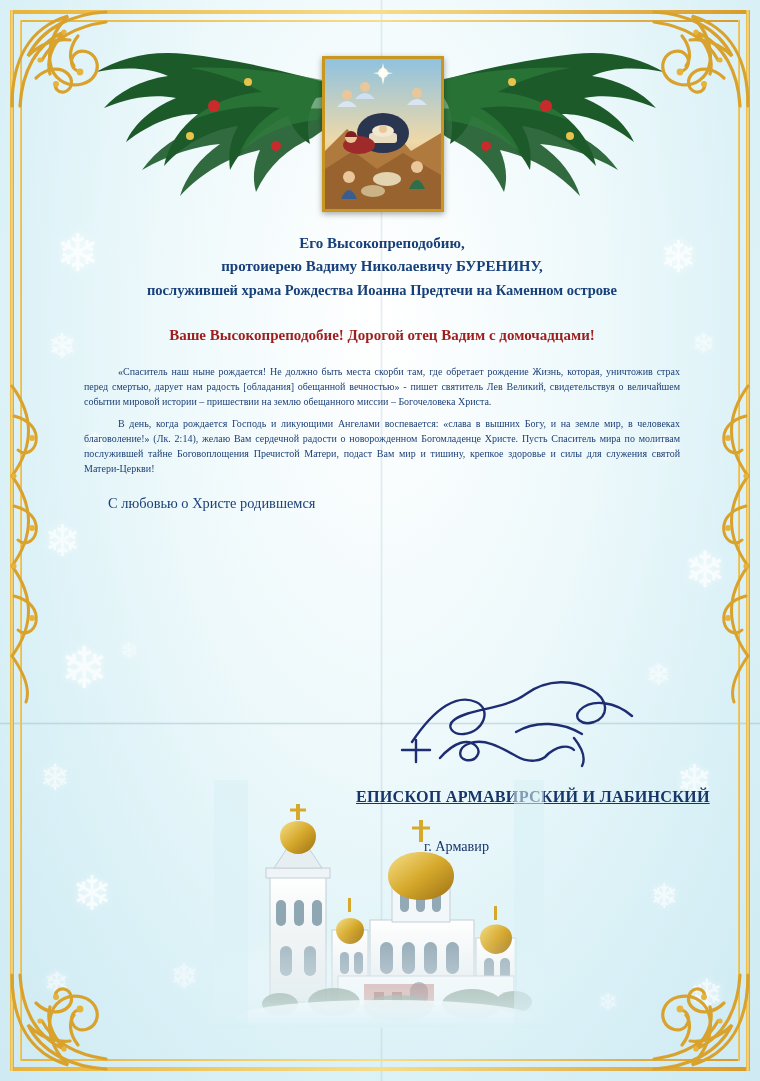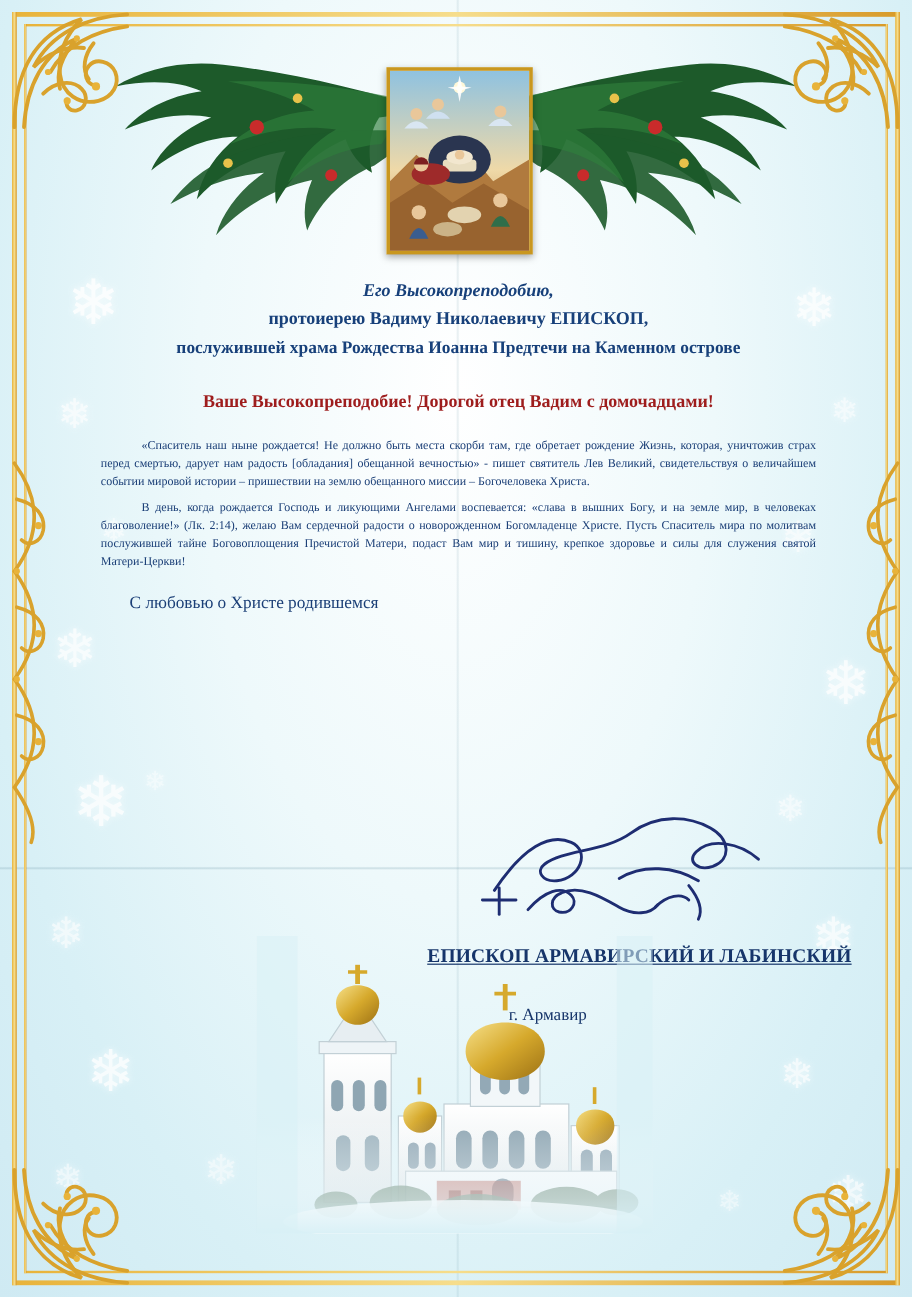--- a/index.html
+++ b/index.html
@@ -124,21 +124,21 @@
     width: 596px;
     color: #143a6b;
   }
   .addressee {
     text-align: center;
     font-weight: bold;
     color: #17407a;
     font-size: 15.5px;
     line-height: 1.55;
   }
-  .addressee .l1 { font-size: 15px; font-style: italic; }
+  .addressee .l1 { font-size: 15px; }
   .addressee .l2 { font-size: 15px; }
   .addressee .l3 { font-size: 14.5px; }
 
   .salutation {
     margin-top: 26px;
     text-align: center;
     font-weight: bold;
     color: #9e1d1d;
     font-size: 15px;
   }
@@ -418,21 +418,21 @@
           <circle cx="10" cy="100" r="2.6"></circle>
           <circle cx="10" cy="190" r="2.6"></circle>
         </g>
       </svg>
     </div>
   </div>
 
   <div class="content">
     <div class="addressee">
       <div class="l1">Его Высокопреподобию,</div>
-      <div class="l2">протоиерею Вадиму Николаевичу ЕПИСКОП,</div>
+      <div class="l2">протоиерею Вадиму Николаевичу БУРЕНИНУ,</div>
       <div class="l3">послужившей храма Рождества Иоанна Предтечи на Каменном острове</div>
     </div>
 
     <div class="salutation">Ваше Высокопреподобие! Дорогой отец Вадим с домочадцами!</div>
 
     <div class="body-text">
       <p>«Спаситель наш ныне рождается! Не должно быть места скорби там, где обретает рождение Жизнь, которая, уничтожив страх перед смертью, дарует нам радость [обладания] обещанной вечностью» - пишет святитель Лев Великий, свидетельствуя о величайшем событии мировой истории – пришествии на землю обещанного миссии – Богочеловека Христа.</p>
       <p>В день, когда рождается Господь и ликующими Ангелами воспевается: «слава в вышних Богу, и на земле мир, в человеках благоволение!» (Лк. 2:14), желаю Вам сердечной радости о новорожденном Богомладенце Христе. Пусть Спаситель мира по молитвам послужившей тайне Боговоплощения Пречистой Матери, подаст Вам мир и тишину, крепкое здоровье и силы для служения святой Матери-Церкви!</p>
     </div>
 

